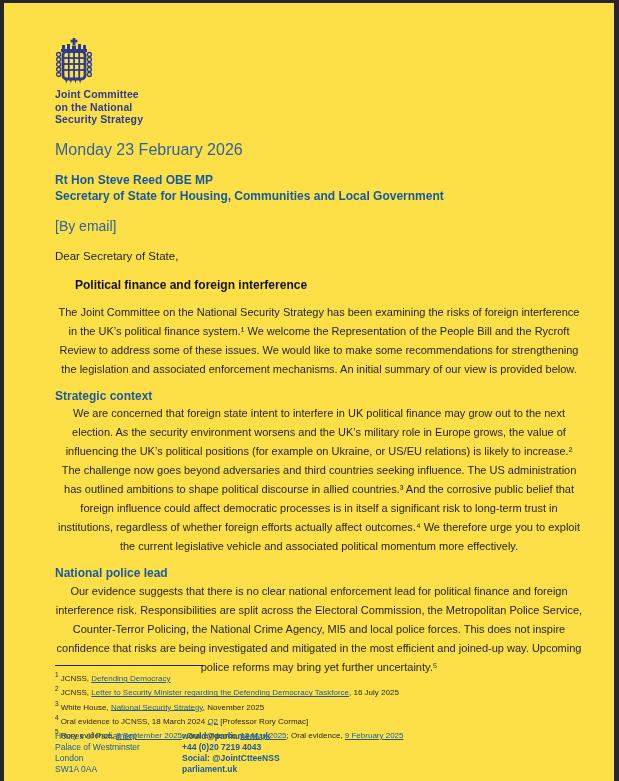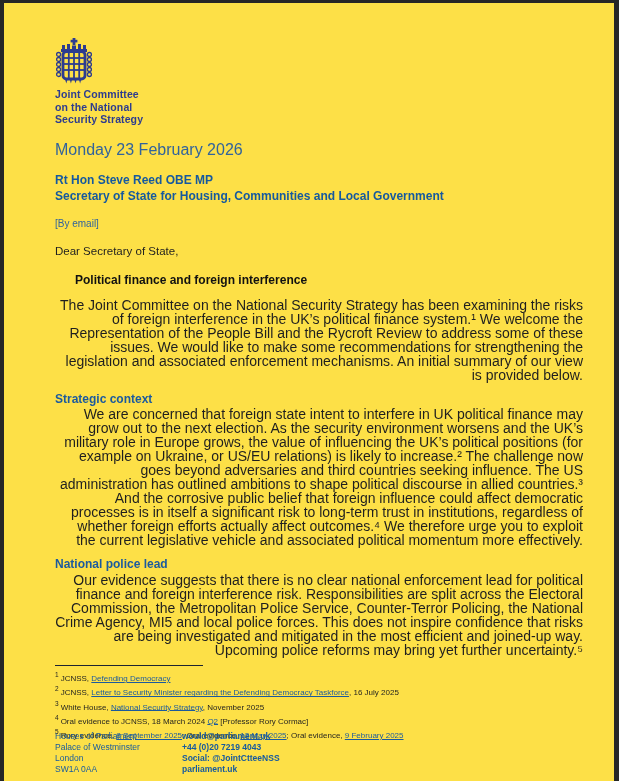--- a/index.html
+++ b/index.html
@@ -13,26 +13,26 @@
     background:#fde047;overflow:hidden;
   }
   .content{position:absolute;left:51px;top:0;width:528px;}
   .logo{display:block;margin-top:35px;}
   .committee{
     margin-top:4px;font-weight:bold;font-size:10.5px;line-height:12.5px;
     color:#2d3c8f;letter-spacing:.1px;
   }
   .date{margin-top:15px;font-size:16px;color:#31639c;}
   .recipient{margin-top:13px;font-weight:bold;font-size:12px;line-height:16px;color:#15599f;}
-  .byemail{margin-top:14px;font-size:10px;color:#31639c;}
+  .byemail{margin-top:14px;font-size:14px;color:#31639c;}
   .salutation{margin-top:16px;font-size:11.5px;color:#1f1f1f;}
   .subject{margin-top:16px;font-size:12px;font-weight:bold;color:#111111;padding-left:20px;}
   .para{
-    margin:11px 0 0 0;font-size:14px;line-height:14px;color:#1f1f1f;
-    text-align:right;
+    margin:11px 0 0 0;font-size:11px;line-height:19px;color:#1f1f1f;
+    text-align:center;
   }
   .section-heading{
     margin:10px 0 0 0;font-size:12px;font-weight:bold;color:#1b5a9e;
     line-height:15.5px;
   }
   .section-body{margin-top:0;}
   .footnotes{position:absolute;left:51px;top:662px;width:540px;}
   .fnrule{width:148px;border-top:1.5px solid #1d2430;margin-bottom:4px;}
   .footnote{font-size:8px;line-height:10.6px;color:#1f1f1f;}
   .footnote sup{font-size:6.5px;margin-right:2px;}

